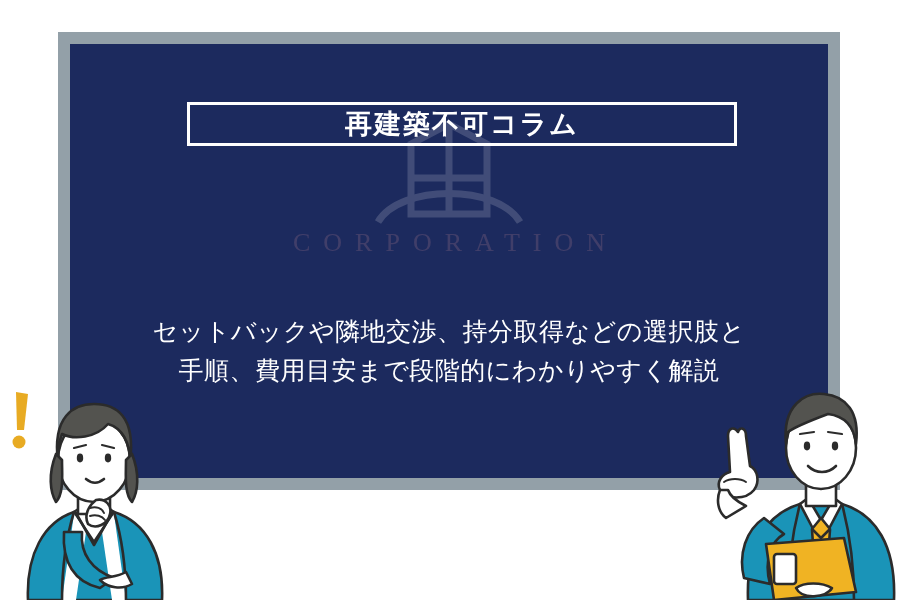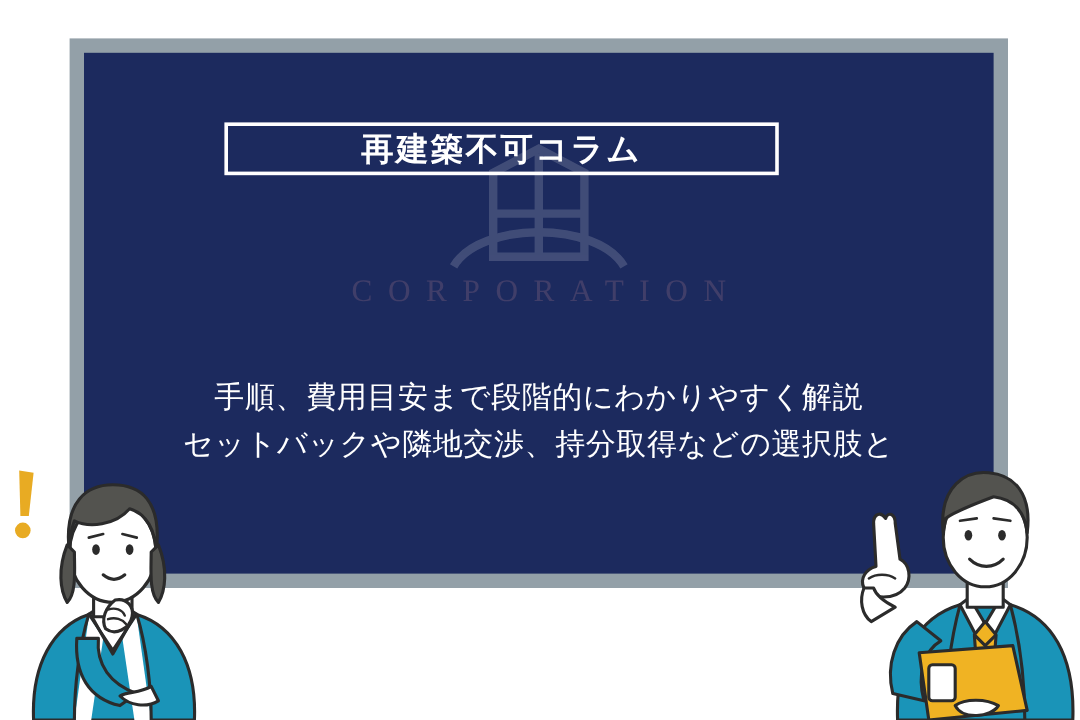--- a/index.html
+++ b/index.html
@@ -34,21 +34,21 @@
   .wm-corp{
     margin-top:4px;font-size:26px;letter-spacing:13px;
     color:#fca5a5;opacity:.16;font-family:Liberation Serif, serif;
     line-height:1;text-indent:13px;
   }
 
   
   .content{position:absolute;left:0;right:0;top:0;bottom:0;}
 
   .kicker-box{
-    position:absolute;left:117px;top:58px;width:462px;height:44px;
+    position:absolute;left:117px;top:58px;width:550px;height:44px;
     border:3px solid #ffffff;box-sizing:border-box;
     display:flex;align-items:center;justify-content:center;
   }
   .kicker-text{
     color:#ffffff;font-size:27px;font-weight:bold;letter-spacing:2px;
     white-space:nowrap;
   }
 
   .main-title{
     position:absolute;left:0;right:0;top:175px;text-align:center;
@@ -87,22 +87,22 @@
       </div>
 
       <div class="content">
 
         <div class="kicker-box">
           <span class="kicker-text">再建築不可コラム</span>
         </div>
 
 
         <div class="subtitle">
+          <div>セットバックや隣地交渉、持分取得などの選択肢と</div>
           <div>手順、費用目安まで段階的にわかりやすく解説</div>
-          <div>セットバックや隣地交渉、持分取得などの選択肢と</div>
         </div>
 
       </div>
     </div>
   </div>
 
   <svg class="char char-left" viewBox="0 0 180 218">
     <g stroke="#2b2b2b" stroke-width="2.6" stroke-linejoin="round" stroke-linecap="round">
 
       <path d="M24 218 C22 172, 40 140, 70 130 L110 130 C142 140, 160 172, 158 218 Z" fill="#1a94b8"></path>

